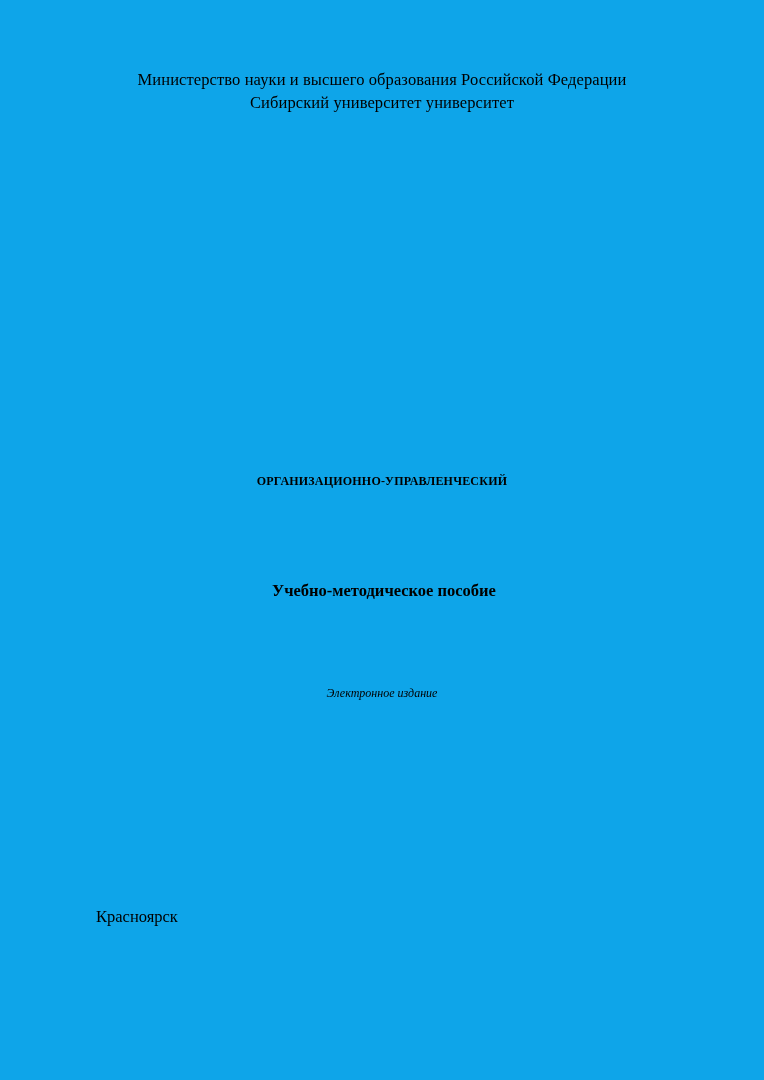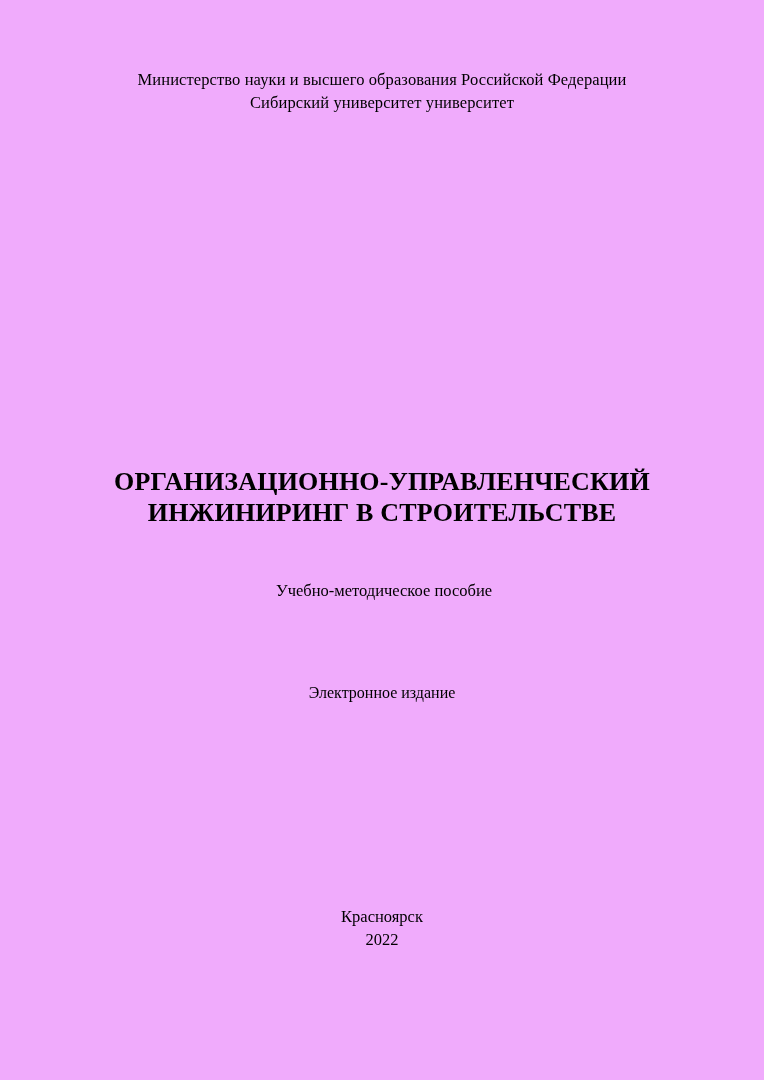--- a/index.html
+++ b/index.html
@@ -9,21 +9,21 @@
   }
   body {
     font-family: "Liberation Serif", serif;
     color: #000000;
   }
   .page {
     position: relative;
     width: 764px;
     height: 1080px;
     margin: 0 auto;
-    background: #f0abfc;
+    background: #0ea5e9;
     overflow: hidden;
   }
   .content {
     position: absolute;
     left: 0;
     right: 0;
     top: 0;
     bottom: 0;
     padding: 0 96px;
     box-sizing: border-box;
@@ -42,81 +42,80 @@
   }
   .title-block {
     position: absolute;
     left: 80px;
     right: 80px;
     top: 466px;
     text-align: center;
   }
   .title-line {
     font-weight: bold;
-    font-size: 26px;
+    font-size: 12px;
     line-height: 31px;
     letter-spacing: 0.2px;
   }
   .subtitle-block {
     position: absolute;
     left: 100px;
     right: 96px;
     top: 580px;
     text-align: center;
+    font-weight: bold;
   }
   .subtitle-line {
     font-size: 16.5px;
     line-height: 22px;
   }
   .edition-block {
     position: absolute;
     left: 96px;
     right: 96px;
     top: 682px;
     text-align: center;
   }
   .edition-line {
-    font-size: 16px;
+    font-style: italic;
+    font-size: 12px;
     line-height: 22px;
   }
   .imprint-block {
     position: absolute;
     left: 96px;
     right: 96px;
     top: 905px;
-    text-align: center;
   }
   .imprint-line {
     font-size: 16.5px;
     line-height: 23px;
   }
 </style>
 </head>
 <body>
 
 <div class="page">
   <div class="content">
 
     <div class="publisher-block">
       <div class="publisher-line">Министерство науки и высшего образования Российской Федерации</div>
       <div class="publisher-line">Сибирский университет университет</div>
     </div>
 
     <div class="title-block">
       <div class="title-line">ОРГАНИЗАЦИОННО-УПРАВЛЕНЧЕСКИЙ</div>
-      <div class="title-line">ИНЖИНИРИНГ В СТРОИТЕЛЬСТВЕ</div>
     </div>
 
     <div class="subtitle-block">
       <div class="subtitle-line">Учебно-методическое пособие</div>
     </div>
 
     <div class="edition-block">
       <div class="edition-line">Электронное издание</div>
     </div>
 
     <div class="imprint-block">
       <div class="imprint-line">Красноярск</div>
-      <div class="imprint-line">2022</div>
     </div>
 
   </div>
 </div>
 
 </body></html>

